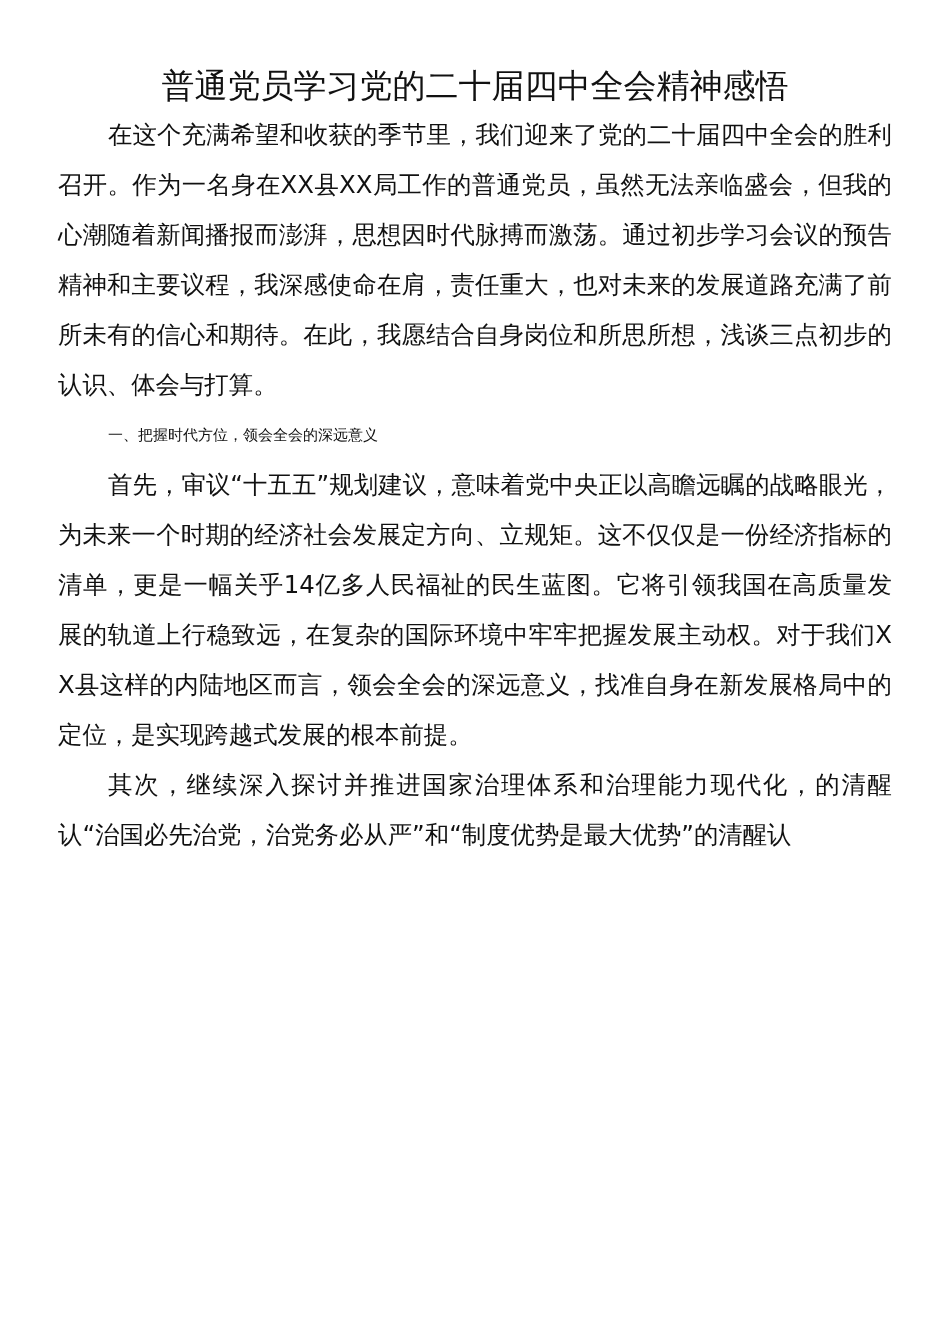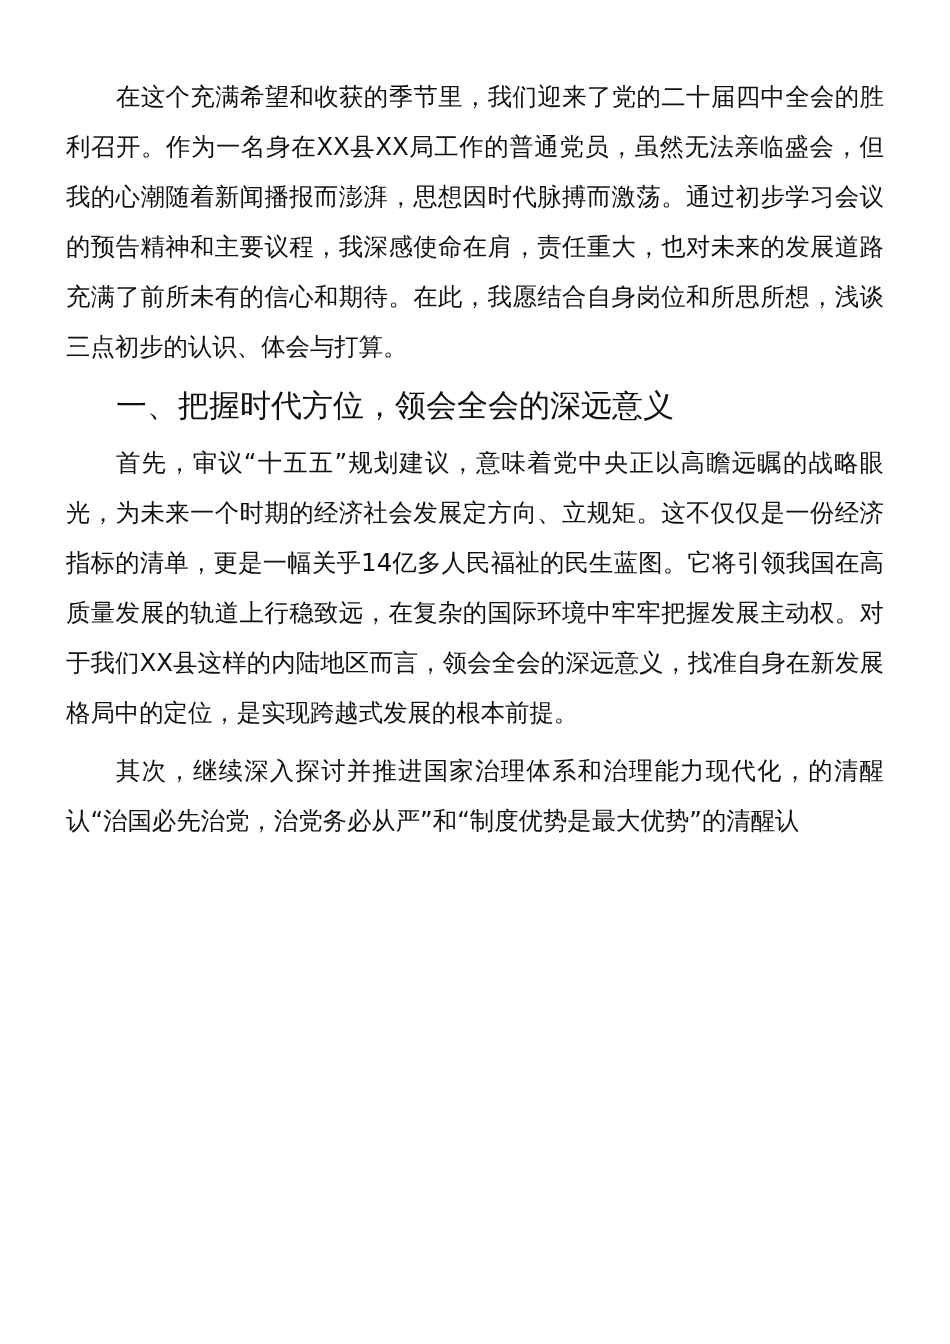--- a/index.html
+++ b/index.html
@@ -26,34 +26,35 @@
     line-height: 44px;
     text-align: center;
     margin: 0 0 2px 0;
     font-weight: normal;
     letter-spacing: 0px;
     white-space: nowrap;
   }
   .para {
     font-size: 24.4px;
     line-height: 50px;
-    margin: 8px;
+    margin: 0;
     text-indent: 50px;
     text-align: justify;
     letter-spacing: 0px;
     word-break: break-all;
   }
   .para.heading {
-    font-size: 31px;
+    font-size: 15px;
   }
 </style>
 </head>
 <body>
 
 <div class="page">
+  <h1 class="doc-title">普通党员学习党的二十届四中全会精神感悟</h1>
 
   <p class="para">在这个充满希望和收获的季节里，我们迎来了党的二十届四中全会的胜利召开。作为一名身在XX县XX局工作的普通党员，虽然无法亲临盛会，但我的心潮随着新闻播报而澎湃，思想因时代脉搏而激荡。通过初步学习会议的预告精神和主要议程，我深感使命在肩，责任重大，也对未来的发展道路充满了前所未有的信心和期待。在此，我愿结合自身岗位和所思所想，浅谈三点初步的认识、体会与打算。</p>
 
   <p class="para heading">一、把握时代方位，领会全会的深远意义</p>
 
 
 
   <p class="para">首先，审议“十五五”规划建议，意味着党中央正以高瞻远瞩的战略眼光，为未来一个时期的经济社会发展定方向、立规矩。这不仅仅是一份经济指标的清单，更是一幅关乎14亿多人民福祉的民生蓝图。它将引领我国在高质量发展的轨道上行稳致远，在复杂的国际环境中牢牢把握发展主动权。对于我们XX县这样的内陆地区而言，领会全会的深远意义，找准自身在新发展格局中的定位，是实现跨越式发展的根本前提。</p>
 
   <p class="para">其次，继续深入探讨并推进国家治理体系和治理能力现代化，的清醒认“治国必先治党，治党务必从严”和“制度优势是最大优势”的清醒认</p>

